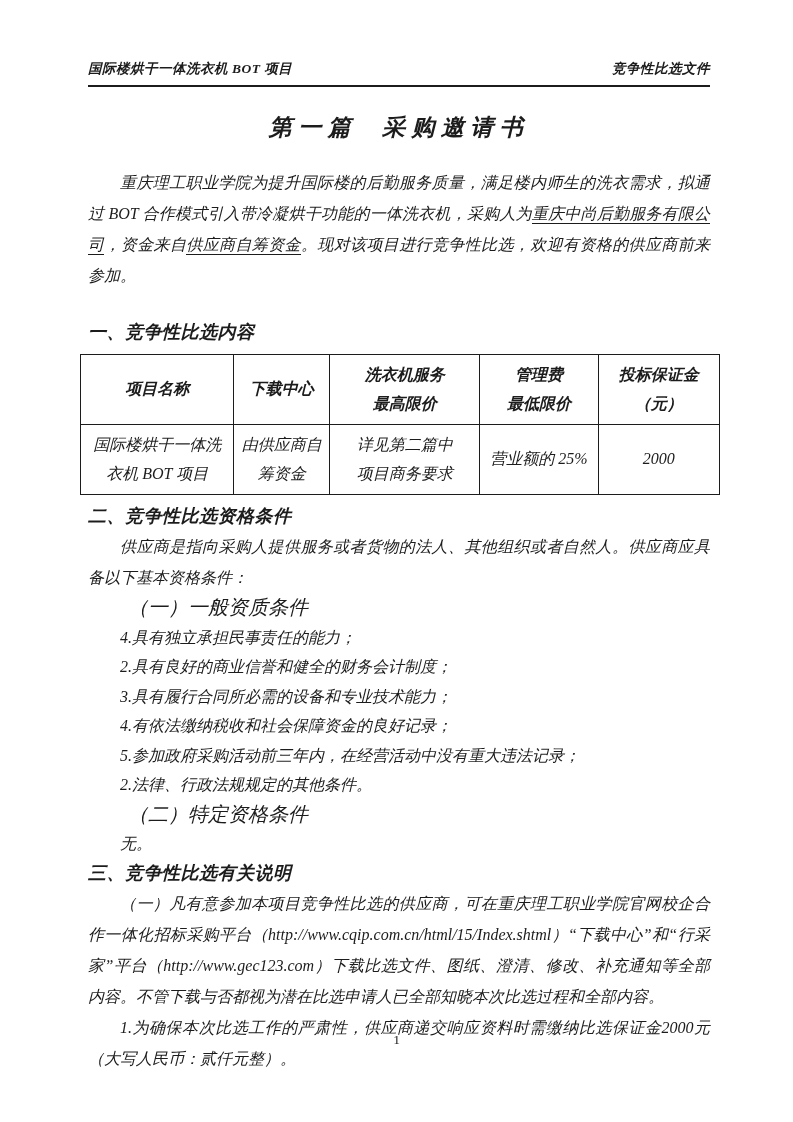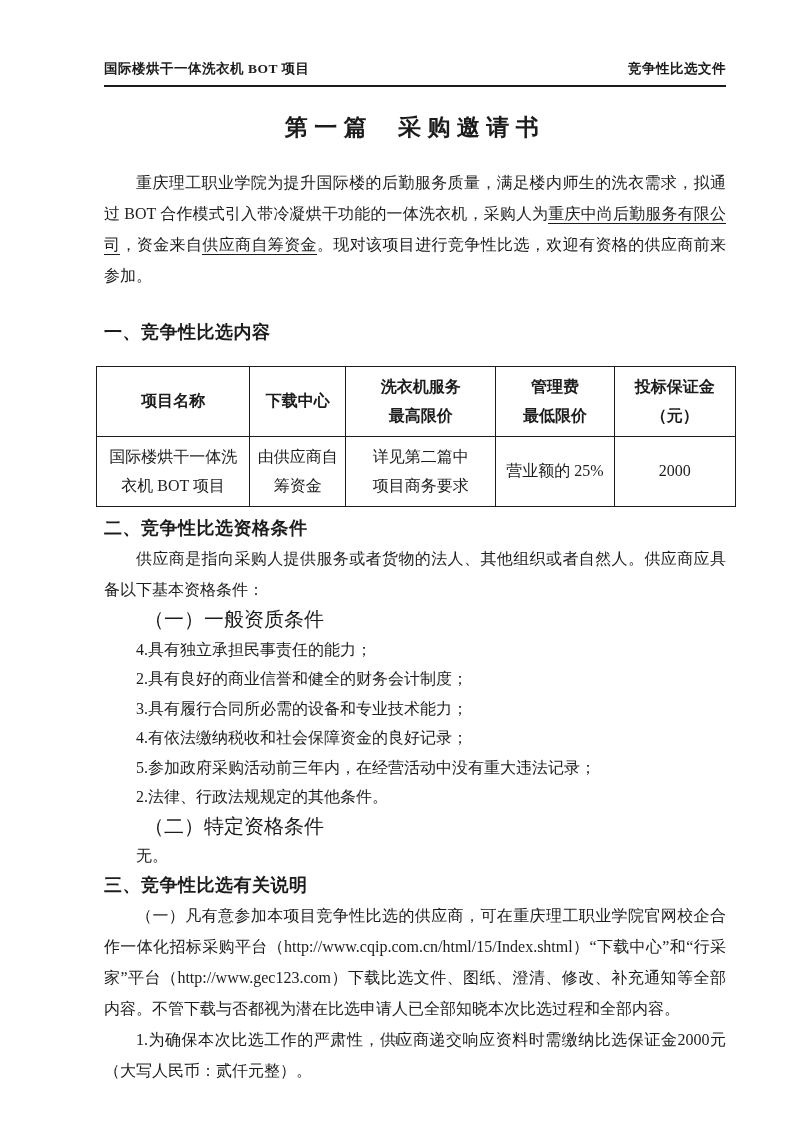--- a/index.html
+++ b/index.html
@@ -9,23 +9,24 @@
     width: 793px;
     height: 1122px;
     margin: 0 auto;
     background: #ffffff;
     color: #1c1c1c;
     font-family: "Liberation Serif", "DejaVu Serif", serif;
     overflow: hidden;
   }
   .content {
     position: absolute;
-    left: 104px;
+    left: 88px;
     top: 0;
     width: 622px;
+    font-style: italic;
   }
   
   .page-header {
     display: flex;
     justify-content: space-between;
     align-items: flex-end;
     padding-top: 60px;
     padding-bottom: 7px;
     border-bottom: 2.5px solid #1c1c1c;
     font-size: 13.5px;
@@ -67,21 +68,21 @@
     padding-left: 2em;
   }
   .item-line {
     font-size: 16px;
     line-height: 29.5px;
     padding-left: 2em;
   }
   
   .bid-table {
     width: calc(100% + 18px);
-    margin: 18px -10px 7px -8px;
+    margin: 6px -10px 7px -8px;
     border-collapse: collapse;
     table-layout: fixed;
   }
   .bid-table th, .bid-table td {
     border: 1.5px solid #1c1c1c;
     text-align: center;
     vertical-align: middle;
     padding: 5px 2px;
     line-height: 29.5px;
   }

